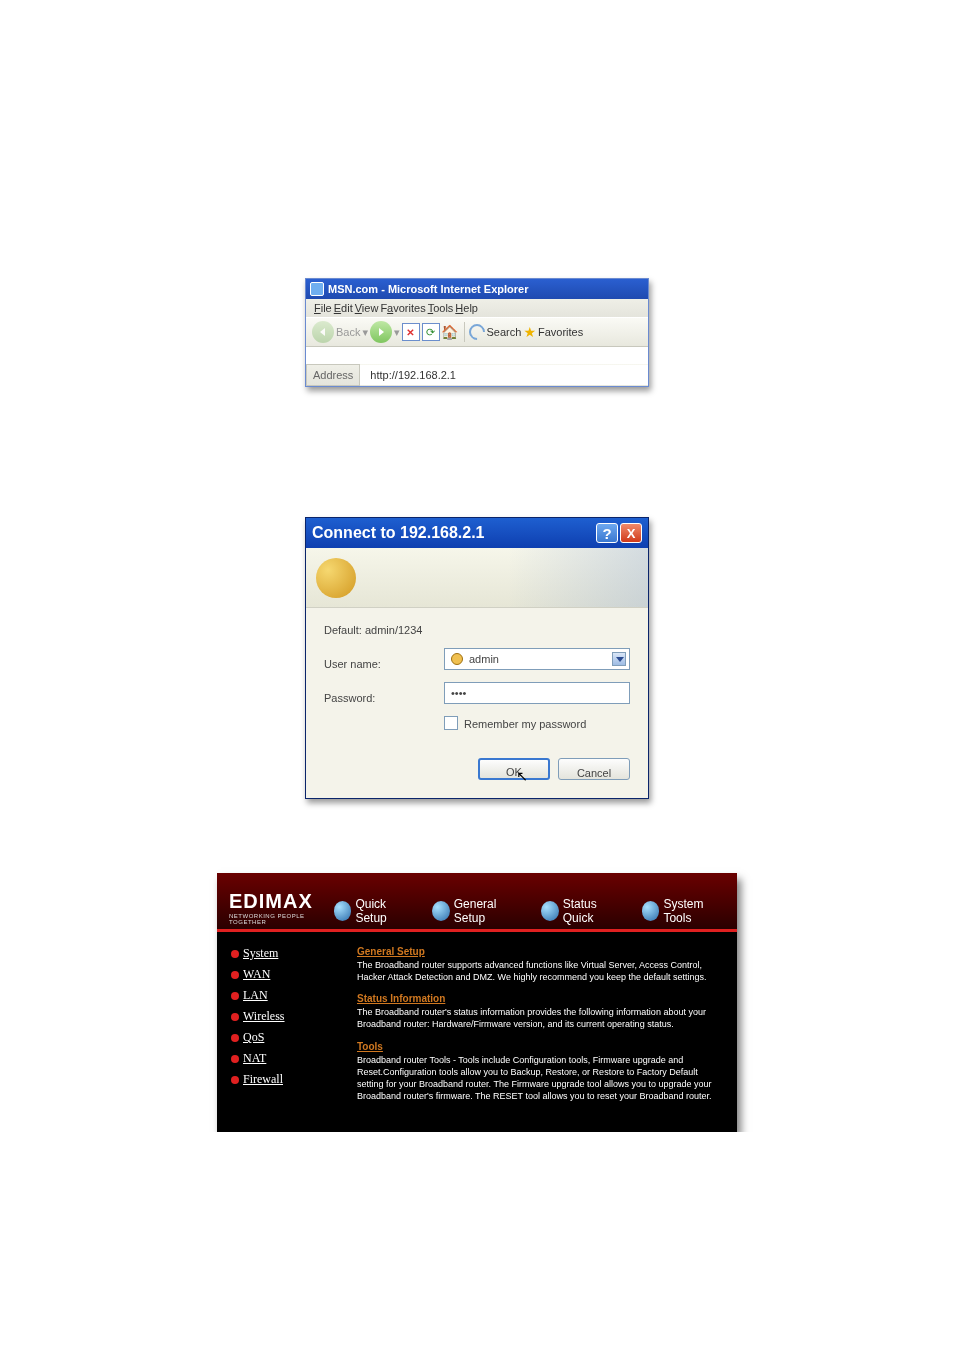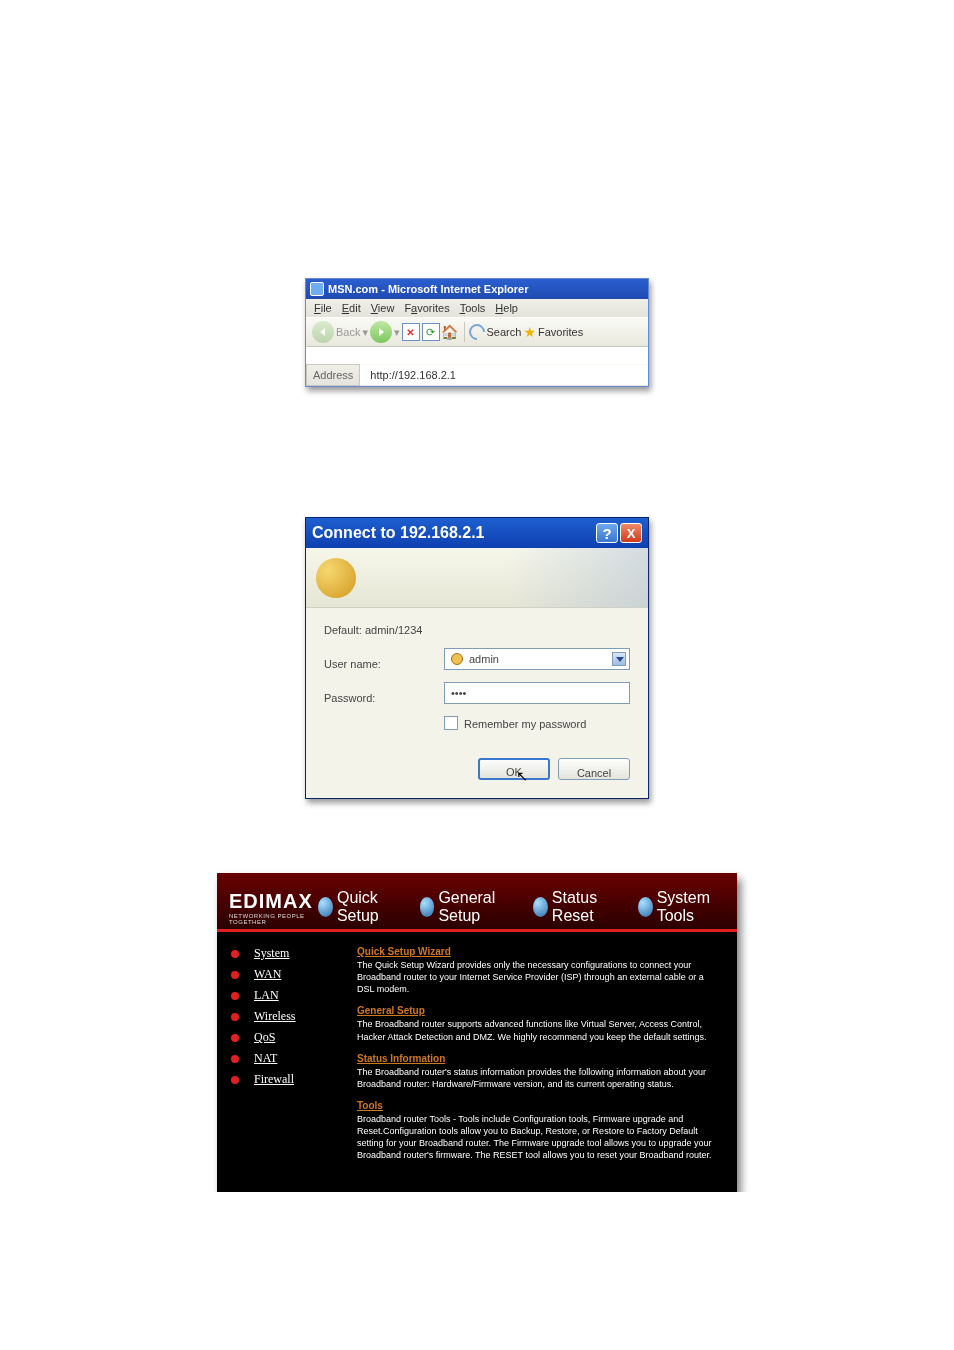--- a/index.html
+++ b/index.html
@@ -34,21 +34,21 @@
   .ie-title .e-icon {
     width: 14px; height: 14px;
     background: #6faef0;
     border: 1px solid #fff;
     border-radius: 2px;
   }
   .ie-menu {
     background: linear-gradient(#efefe7, #e4e4dc);
     padding: 3px 8px;
     display: flex;
-    gap: 10px;
+    gap: 2px;
     color: #333;
   }
   .ie-menu span { cursor: default; }
   .ie-menu .ul { text-decoration: underline; text-decoration-color: #333; }
   .ie-toolbar {
     background: linear-gradient(#fafaf5, #e8e8de);
     padding: 3px 6px;
     display: flex;
     align-items: center;
     gap: 2px;
@@ -202,35 +202,35 @@
     justify-content:space-between;
     padding: 0 10px 4px 12px;
     margin-top: 15px;
   }
   .router-logo { color:#fff; line-height:1; }
   .router-logo .big { font-family: Arial Black, Arial; font-weight:900; font-size:20px; letter-spacing:1px;}
   .router-logo .tag { font-size:6px; letter-spacing:0.5px; color:#ddd; margin-top:2px;}
   .router-tabs { display:flex; gap:18px; align-items:center; }
   .router-tabs .tab {
     display:flex; align-items:center; gap:4px;
-    color:#fff; font-size:16px;
+    color:#fff; font-size:12px;
   }
   .globe {
     width:20px;height:20px;border-radius:50%;
     background: radial-gradient(circle at 30% 30%, #a8e0ff, #2a6aa8);
   }
   .router-divider { height:3px; background:#e02020; }
   .router-body { display:flex; background:#000; }
   .router-side {
     width:140px; background:#000;
     padding:14px 0 0 14px;
     font-size:11px;
   }
   .router-side .item {
-    display:flex; align-items:center; gap:15px;
+    display:flex; align-items:center; gap:4px;
     margin-bottom:6px;
   }
   .router-side .dot {
     width:8px;height:8px;border-radius:50%;
     background:#e02020;
   }
   .router-side .lnk { color:#fff; text-decoration:underline; font-family: "Times New Roman", serif; font-size:12px; }
   .router-main {
     flex:1; background:#000;
     padding:14px 16px 20px 0;
@@ -353,21 +353,21 @@
       <span class="tab">
         <span class="globe"></span>
         <span>Quick Setup</span>
       </span>
       <span class="tab">
         <span class="globe"></span>
         <span>General Setup</span>
       </span>
       <span class="tab">
         <span class="globe"></span>
-        <span>Status Reset</span>
+        <span>Status Quick</span>
       </span>
       <span class="tab">
         <span class="globe"></span>
         <span>System Tools</span>
       </span>
     </div>
   </div>
   <div class="router-divider"></div>
   <div class="router-body">
     <div class="router-side">
@@ -394,24 +394,20 @@
       <div class="item">
             <span class="dot"></span>
             <span class="lnk">NAT</span>
           </div>
       <div class="item">
             <span class="dot"></span>
             <span class="lnk">Firewall</span>
           </div>
     </div>
     <div class="router-main">
-      <div class="section">
-        <div class="hdr">Quick Setup Wizard</div>
-        <div class="body">The Quick Setup Wizard provides only the necessary configurations to connect your Broadband router to your Internet Service Provider (ISP) through an external cable or a DSL modem.</div>
-      </div>
       <div class="section">
         <div class="hdr">General Setup</div>
         <div class="body">The Broadband router supports advanced functions like Virtual Server, Access Control, Hacker Attack Detection and DMZ. We highly recommend you keep the default settings.</div>
       </div>
       <div class="section">
         <div class="hdr">Status Information</div>
         <div class="body">The Broadband router's status information provides the following information about your Broadband router: Hardware/Firmware version, and its current operating status.</div>
       </div>
       <div class="section">
         <div class="hdr">Tools</div>

